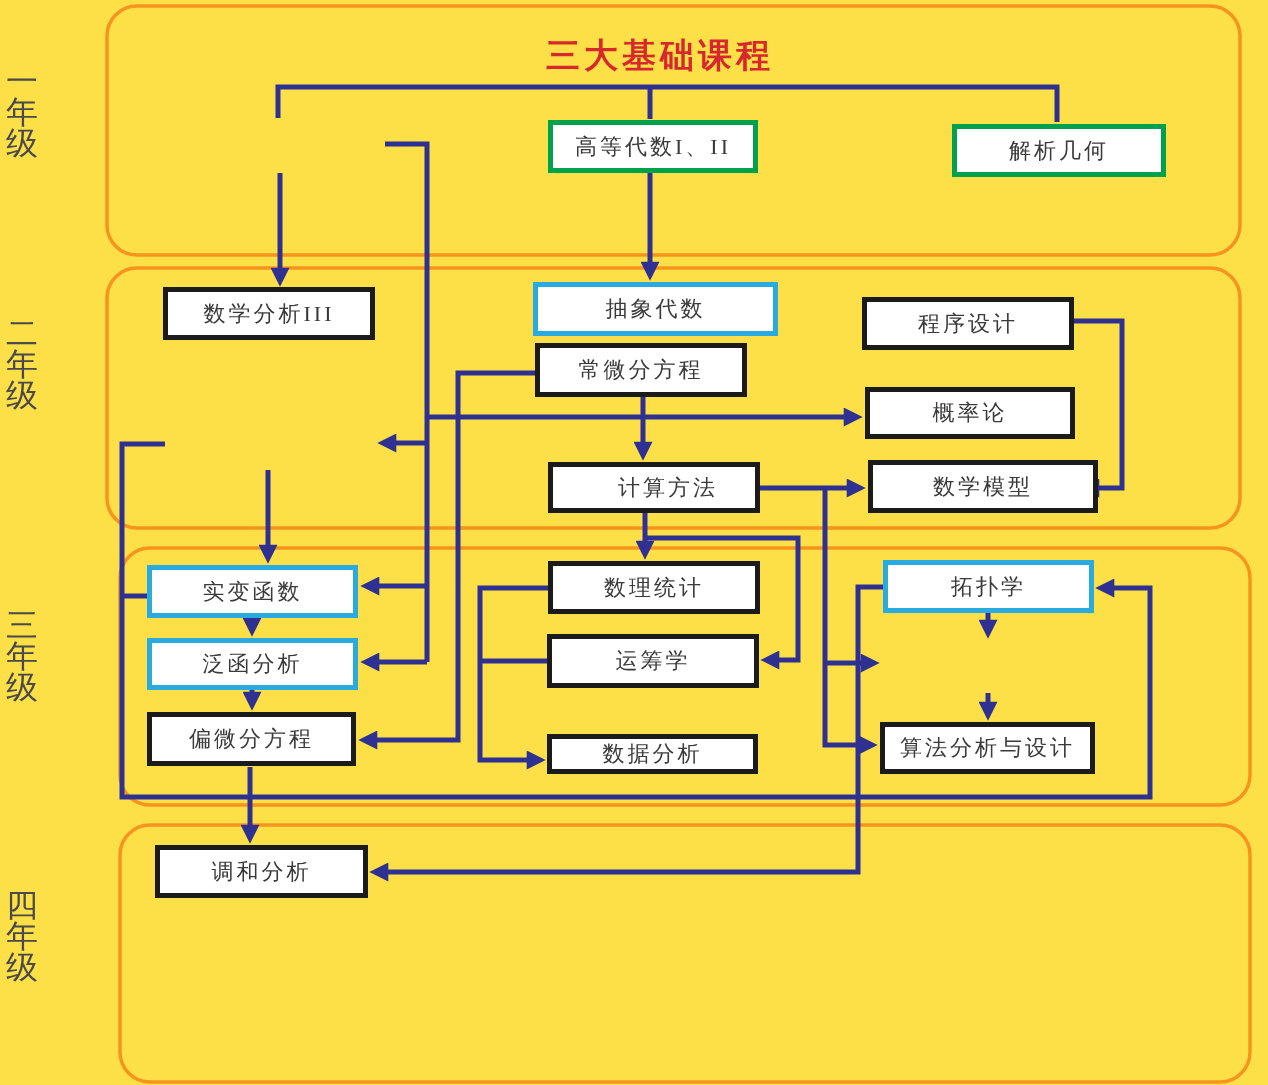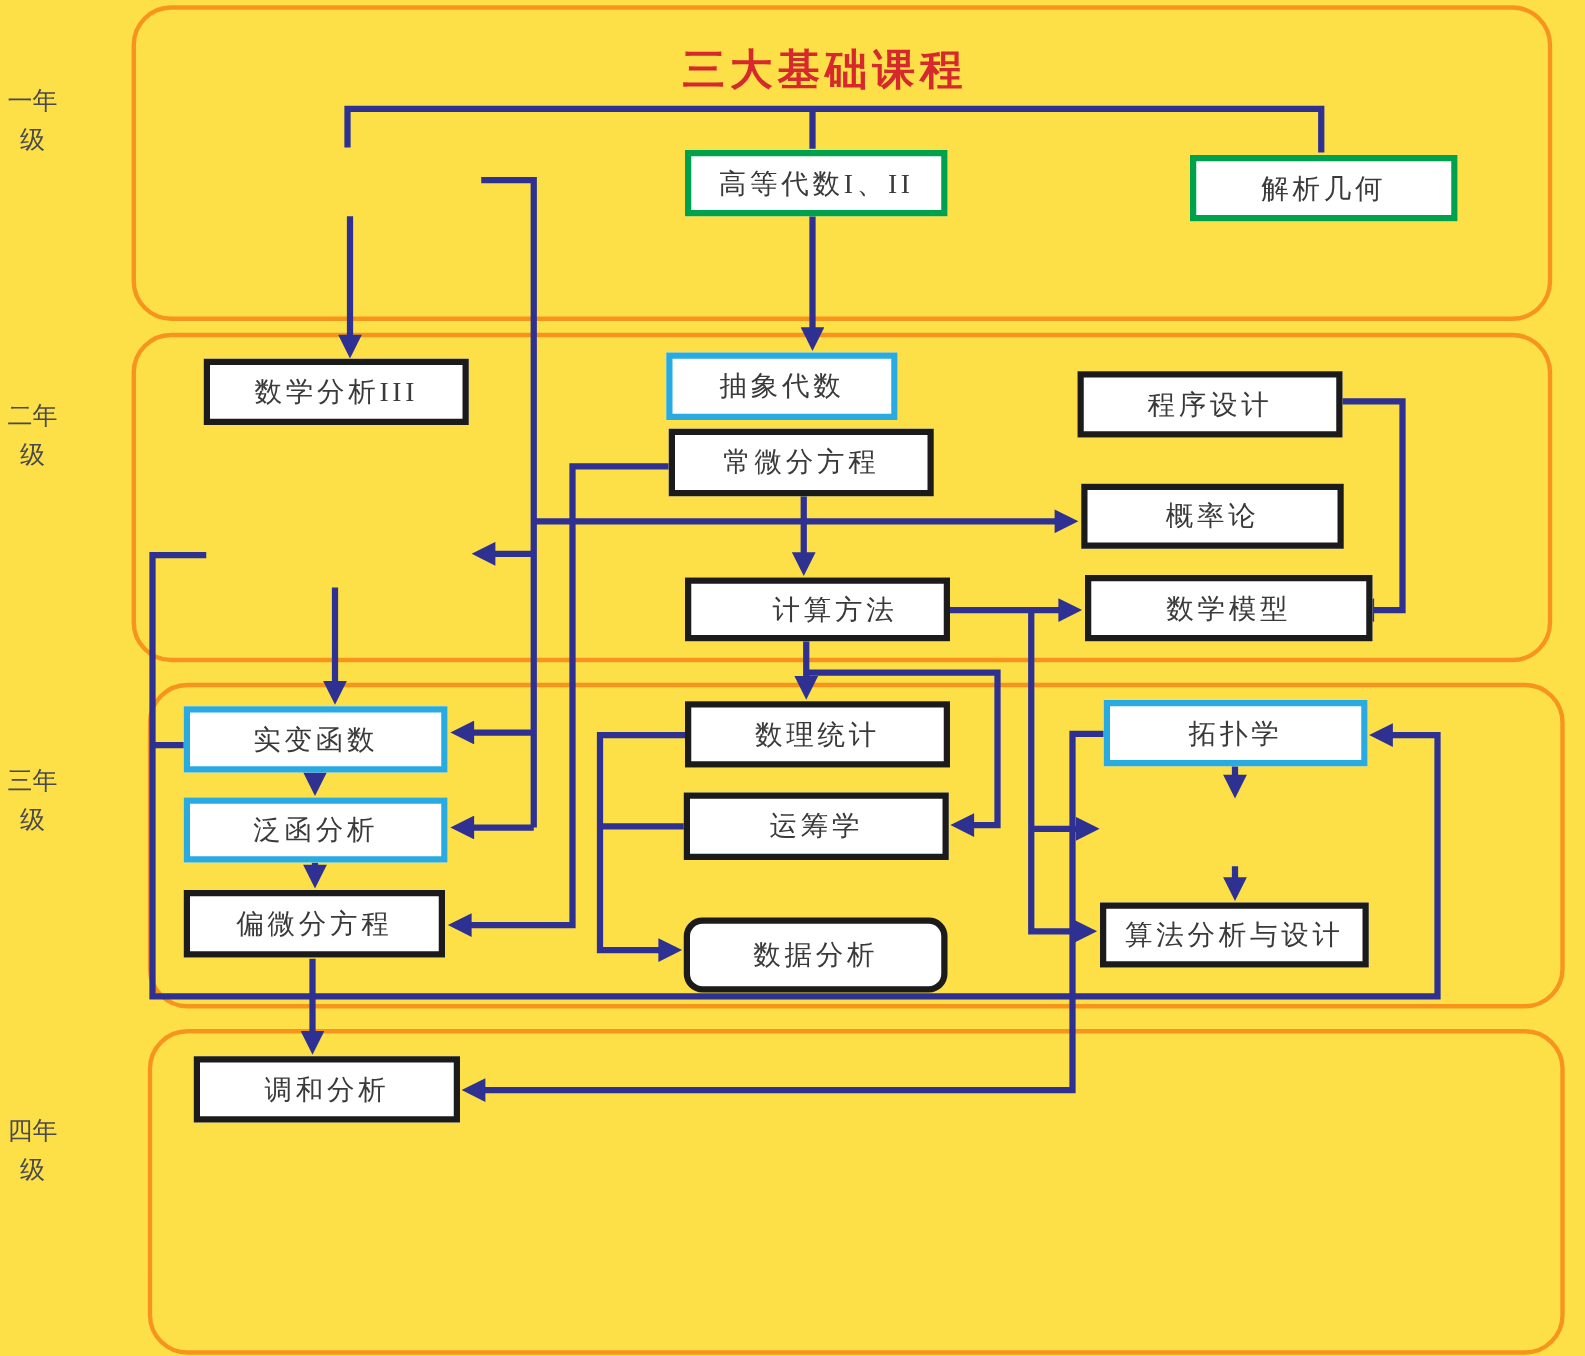--- a/index.html
+++ b/index.html
@@ -28,22 +28,22 @@
     white-space:nowrap;z-index:2;
   }
   .node.black{border:5px solid var(--course_black);}
   .node.green{border:5px solid var(--course_green);}
   .node.cyan{border:5px solid var(--course_cyan);}
   .diagram-title{
     position:absolute;left:450px;top:33px;width:420px;text-align:center;
     font-size:34px;font-weight:bold;letter-spacing:4px;color:var(--title_red);z-index:2;
   }
   .year-label{
-    position:absolute;left:6px;width:40px;text-align:center;
-    font-size:20px;line-height:31px;color:var(--year_label_gray);
+    position:absolute;left:6px;width:40px;text-align:left;
+    font-size:32px;line-height:31px;color:var(--year_label_gray);
     word-break:break-all;z-index:2;letter-spacing:0;
   }
 </style>
 </head>
 <body>
 
 <div class="stage">
 
   <svg width="1268" height="1085" viewBox="0 0 1268 1085">
     <defs>
@@ -101,31 +101,31 @@
   <div class="diagram-title">三大基础课程</div>
   <div class="year-label" style="top:66px;">一年级</div>
   <div class="year-label" style="top:318px;">二年级</div>
   <div class="year-label" style="top:610px;">三年级</div>
   <div class="year-label" style="top:890px;">四年级</div>
 
   <div class="node green" style="left:548px;top:120px;width:210px;height:53px;">高等代数I、II</div>
   <div class="node green" style="left:952px;top:124px;width:214px;height:53px;">解析几何</div>
 
   <div class="node black" style="left:163px;top:287px;width:212px;height:53px;">数学分析III</div>
-  <div class="node cyan" style="left:533px;top:282px;width:185px;height:54px;text-align:center;">抽象代数</div>
+  <div class="node cyan" style="left:533px;top:282px;width:245px;height:54px;text-align:center;">抽象代数</div>
   <div class="node black" style="left:862px;top:297px;width:212px;height:53px;">程序设计</div>
   <div class="node black" style="left:535px;top:343px;width:212px;height:54px;">常微分方程</div>
   <div class="node black" style="left:865px;top:387px;width:210px;height:52px;">概率论</div>
   <div class="node black" style="left:548px;top:462px;width:212px;height:51px;padding-left:28px;">计算方法</div>
   <div class="node black" style="left:868px;top:460px;width:230px;height:53px;">数学模型</div>
 
   <div class="node cyan" style="left:147px;top:565px;width:211px;height:53px;">实变函数</div>
   <div class="node black" style="left:548px;top:561px;width:212px;height:53px;">数理统计</div>
   <div class="node cyan" style="left:883px;top:560px;width:211px;height:53px;">拓扑学</div>
   <div class="node cyan" style="left:147px;top:638px;width:211px;height:52px;">泛函分析</div>
   <div class="node black" style="left:547px;top:634px;width:212px;height:54px;">运筹学</div>
   <div class="node black" style="left:147px;top:712px;width:209px;height:54px;">偏微分方程</div>
-  <div class="node black" style="left:547px;top:734px;width:211px;height:60px;border-radius:15px;">数据分析</div>
+  <div class="node black" style="left:547px;top:734px;width:211px;height:40px;">数据分析</div>
   <div class="node black" style="left:880px;top:722px;width:215px;height:52px;">算法分析与设计</div>
 
   <div class="node black" style="left:155px;top:845px;width:213px;height:53px;">调和分析</div>
 
 </div>
 
 </body></html>

